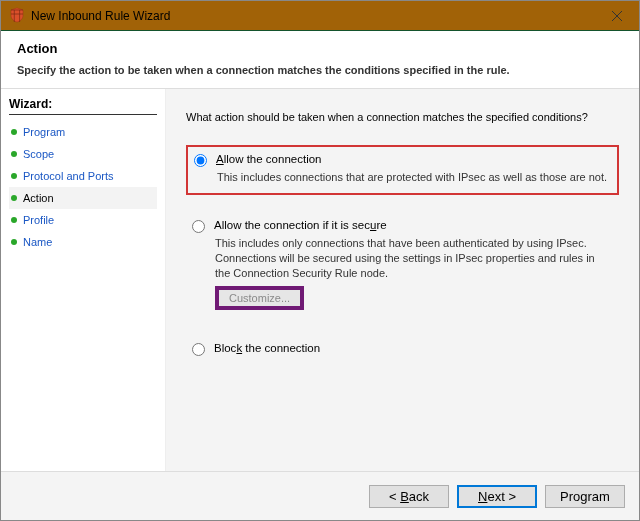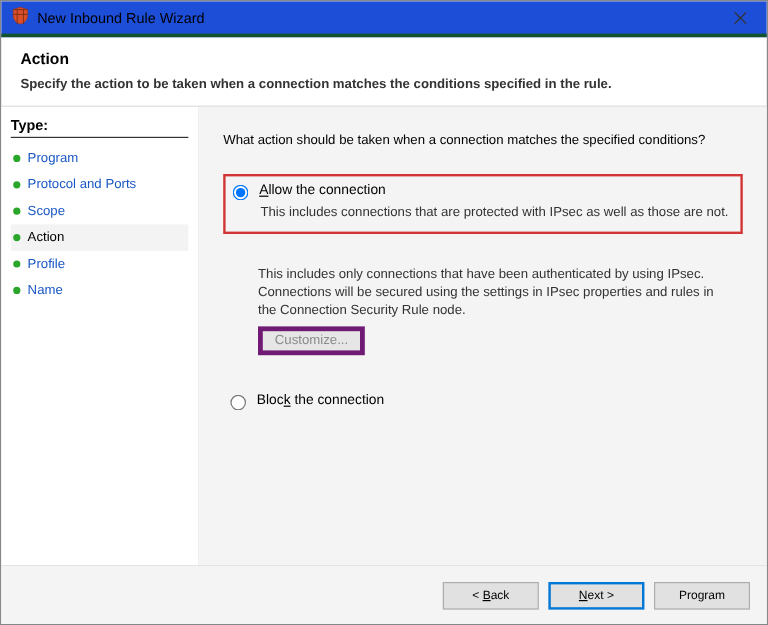--- a/index.html
+++ b/index.html
@@ -9,22 +9,22 @@
       background: #fff;
       width: 640px;
       height: 521px;
       border: 1px solid #888;
       display: flex;
       flex-direction: column;
       overflow: hidden;
     }
     .titlebar {
       height: 30px;
-      background: #1d4ed8;
-      border-bottom: 3px solid #14532d;
+      background: #a16207;
+      border-bottom: 1px solid #14532d;
       display: flex;
       align-items: center;
       padding: 0 0 0 8px;
       justify-content: space-between;
     }
     .titlebar-left {
       display: flex;
       align-items: center;
       gap: 6px;
     }
@@ -130,21 +130,21 @@
       background: #f4f4f4;
       display: flex;
       align-items: center;
       justify-content: flex-end;
       gap: 8px;
       padding: 0 14px;
     }
     .btn {
       min-width: 80px;
       height: 23px;
-      font-size: 10px;
+      font-size: 13px;
       background: #e1e1e1;
       border: 1px solid #adadad;
       cursor: pointer;
       padding: 0 10px;
     }
     .btn.primary {
       border: 2px solid #0078d7;
       background: #e1e1e1;
     }
     .mnem { text-decoration: underline; }
@@ -172,33 +172,33 @@
   </div>
 </div>
 
 <div class="header">
   <h1>Action</h1>
   <p>Specify the action to be taken when a connection matches the conditions specified in the rule.</p>
 </div>
 
 <div class="content">
   <div class="sidebar">
-    <h2>Type:</h2>
+    <h2>Wizard:</h2>
 
     <div class="step step-link">
       <span class="bullet"></span>
       <span>Program</span>
     </div>
     <div class="step step-link">
       <span class="bullet"></span>
+      <span>Scope</span>
+    </div>
+    <div class="step step-link">
+      <span class="bullet"></span>
       <span>Protocol and Ports</span>
-    </div>
-    <div class="step step-link">
-      <span class="bullet"></span>
-      <span>Scope</span>
     </div>
     <div class="step step-current">
       <span class="bullet"></span>
       <span>Action</span>
     </div>
     <div class="step step-link">
       <span class="bullet"></span>
       <span>Profile</span>
     </div>
     <div class="step step-link">
@@ -212,20 +212,24 @@
 
     <div class="opt highlight">
       <label class="opt-row">
         <input type="radio" name="act" checked="" style="">
         <span class="opt-title"><span class="mnemonic">A</span><span>llow the connection</span></span>
       </label>
       <div class="opt-desc">This includes connections that are protected with IPsec as well as those are not.</div>
     </div>
 
     <div class="opt">
+      <label class="opt-row">
+        <input type="radio" name="act" style="">
+        <span class="opt-title"><span>Allow the connection if it is sec</span><span class="mnemonic">u</span><span>re</span></span>
+      </label>
       <div class="opt-desc">This includes only connections that have been authenticated by using IPsec. Connections will be secured using the settings in IPsec properties and rules in the Connection Security Rule node.</div>
       <button class="customize-btn" disabled="">Customize...</button>
     </div>
 
     <div class="opt">
       <label class="opt-row">
         <input type="radio" name="act" style="">
         <span class="opt-title"><span>Bloc</span><span class="mnemonic">k</span><span> the connection</span></span>
       </label>
     </div>

